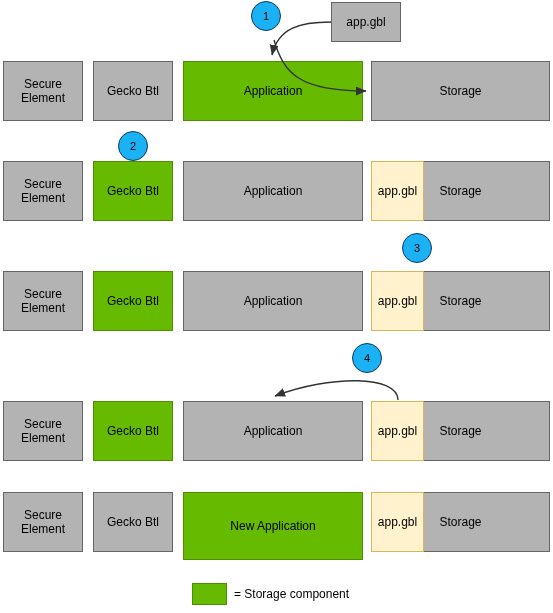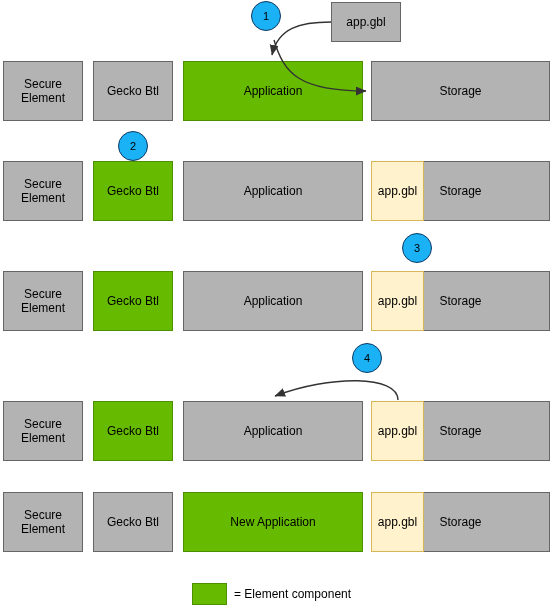--- a/index.html
+++ b/index.html
@@ -122,21 +122,21 @@
 Element</div>
         <div class="box green" style="left: 93px; top: 401px; width: 80px; height: 60px;">Gecko Btl</div>
         <div class="box grey" style="left: 183px; top: 401px; width: 180px; height: 60px;">Application</div>
         <div class="box grey" style="left: 371px; top: 401px; width: 179px; height: 60px;">Storage</div>
         <div class="box cream" style="left: 371px; top: 401px; width: 53px; height: 60px;">app.gbl</div>
       </div>
       <div>
         <div class="box grey" style="left: 3px; top: 492px; width: 80px; height: 60px;">Secure
 Element</div>
         <div class="box grey" style="left: 93px; top: 492px; width: 80px; height: 60px;">Gecko Btl</div>
-        <div class="box green" style="left: 183px; top: 492px; width: 180px; height: 60px;">New Application</div>
+        <div class="box green" style="left: 183px; top: 492px; width: 180px; height: 68px;">New Application</div>
         <div class="box grey" style="left: 371px; top: 492px; width: 179px; height: 60px;">Storage</div>
         <div class="box cream" style="left: 371px; top: 492px; width: 53px; height: 60px;">app.gbl</div>
       </div>
     </div>
 
   <div id="markers-layer">
       <div class="marker" style="left: 251px; top: 1px;">1</div>
       <div class="marker" style="left: 118px; top: 131px;">2</div>
       <div class="marker" style="left: 402px; top: 233px;">3</div>
       <div class="marker" style="left: 352px; top: 343px;">4</div>
@@ -150,15 +150,15 @@
     </defs>
 
     <path d="M331,22 C300,22 278,28 272,55" fill="none" stroke="#333333" stroke-width="1.4" marker-end="url(#ah)"></path>
 
     <path d="M274,40 C284,74 300,91 366,91" fill="none" stroke="#333333" stroke-width="1.4" marker-end="url(#ah)"></path>
 
     <path d="M398,400 C398,375 330,375 275,396" fill="none" stroke="#333333" stroke-width="1.4" marker-end="url(#ah)"></path>
   </svg>
 
   <div class="legend-swatch"></div>
-  <div class="legend-text">= Element component</div>
+  <div class="legend-text">= Storage component</div>
 
 </div>
 
 </body></html>

